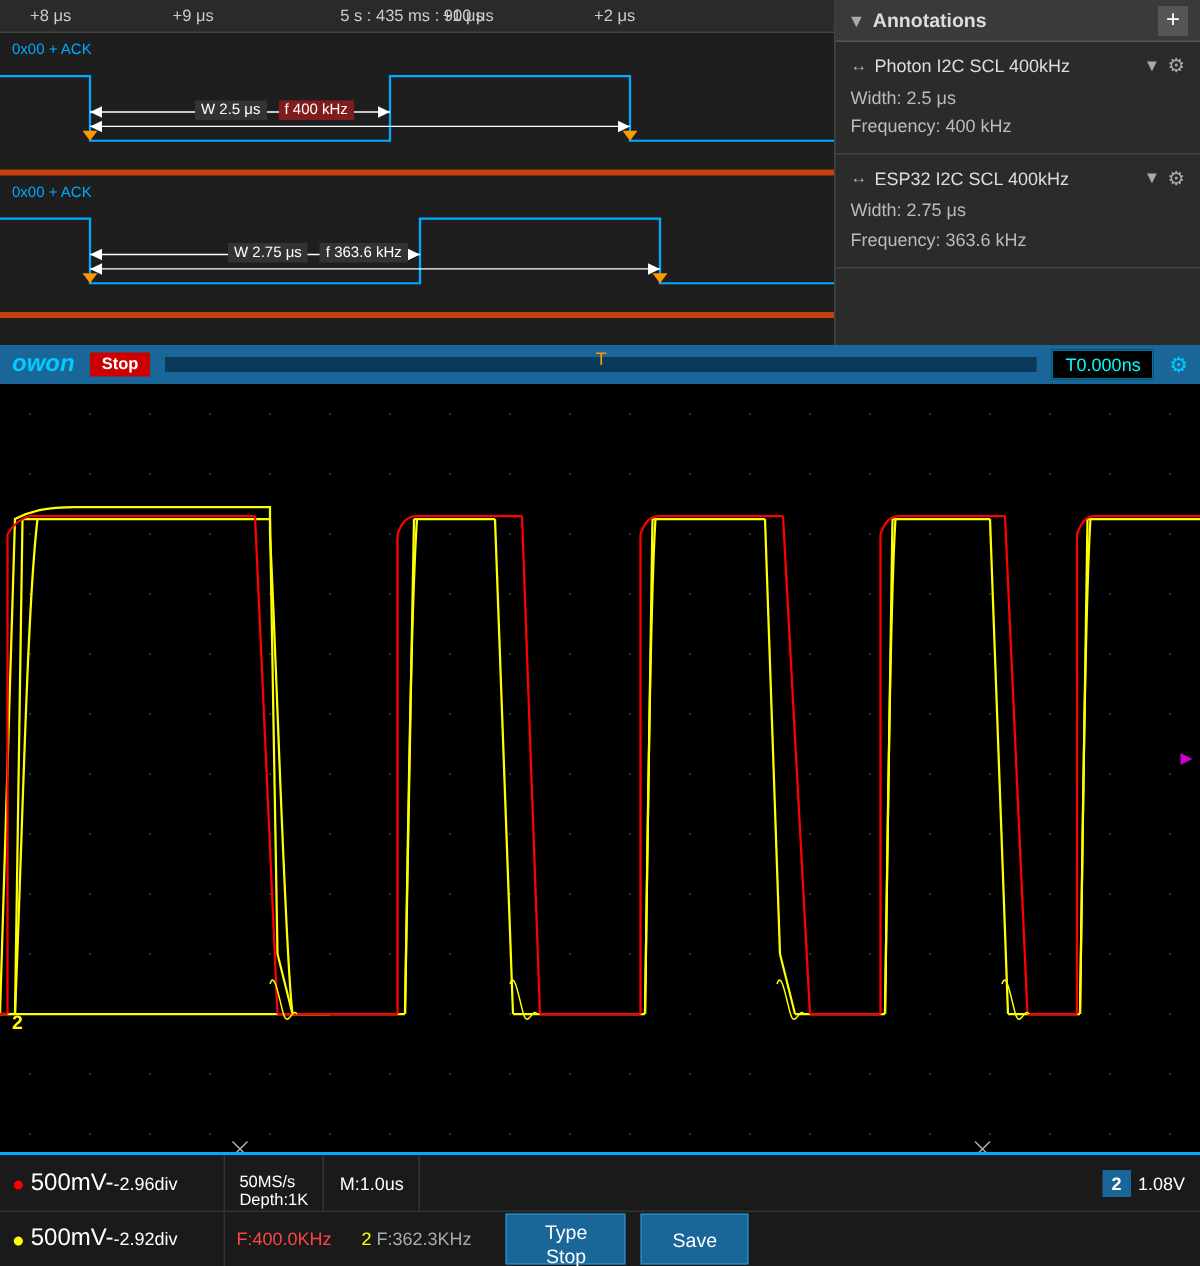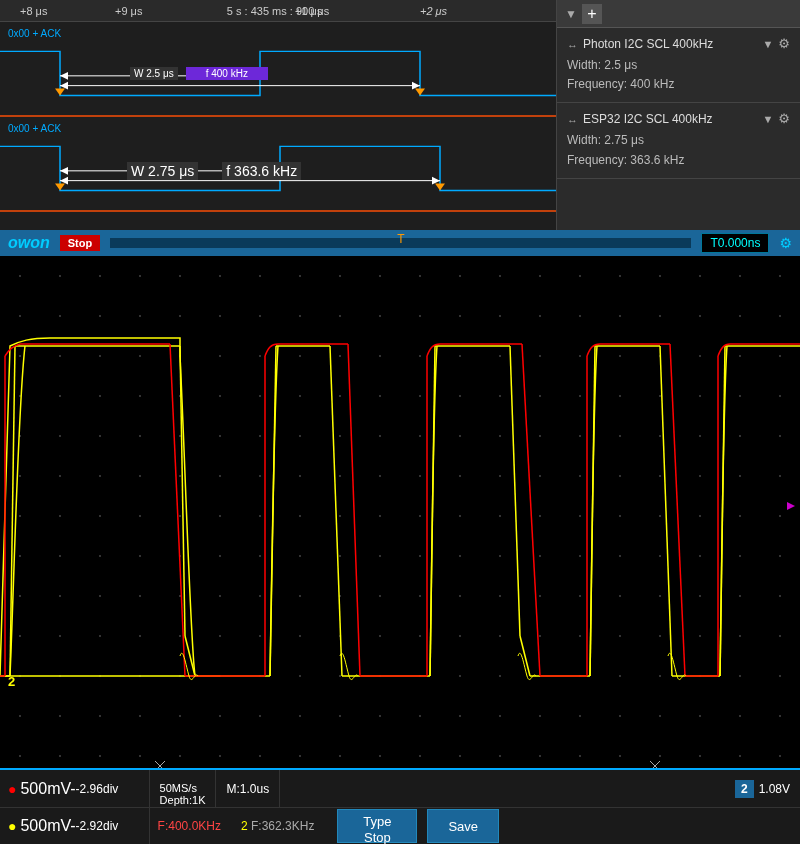--- a/index.html
+++ b/index.html
@@ -35,21 +35,21 @@
 
     .time-label {
       position: absolute;
       font-size: 11px;
       color: #ccc;
     }
 
     .channel-row {
       position: relative;
       height: 50px;
-      border-bottom: 2px solid #c2410c;
+      border-bottom: 4px solid #c2410c;
     }
 
     
     #annotation-panel {
       width: 244px;
       height: 230px;
       background: #2b2b2b;
       border-left: 1px solid #444;
       padding: 0;
     }
@@ -336,41 +336,41 @@
 <body>
 
 <div id="top-panel">
   <div id="logic-area">
 
     <div id="time-header">
       <span style="position:absolute; left:50%; transform:translateX(-50%); font-size:11px; color:#ccc;">5 s : 435 ms : 900 μs</span>
       <span class="time-label" style="left:20px;">+8 μs</span>
       <span class="time-label" style="left:115px;">+9 μs</span>
       <span class="time-label" style="left:295px;">+1 μs</span>
-      <span class="time-label" style="left:420px;font-style:italic;">+2 μs</span>
+      <span class="time-label" style="left:396px;">+2 μs</span>
     </div>
 
     <div class="channel-row" style="height:95px; position:relative;">
       <svg style="position:absolute;top:0;left:0;width:100%;height:100%;" viewBox="0 0 556 95" preserveAspectRatio="none">
 
         <polyline points="0,30 60,30 60,75 260,75 260,30 420,30 420,75 556,75" fill="none" stroke="#00aaff" stroke-width="1.5"></polyline>
 
         <line x1="60" y1="55" x2="260" y2="55" stroke="#ffffff" stroke-width="1"></line>
         <polygon points="60,55 68,51 68,59" fill="#ffffff"></polygon>
         <polygon points="260,55 252,51 252,59" fill="#ffffff"></polygon>
 
         <line x1="60" y1="65" x2="420" y2="65" stroke="#ffffff" stroke-width="1"></line>
         <polygon points="60,65 68,61 68,69" fill="#ffffff"></polygon>
         <polygon points="420,65 412,61 412,69" fill="#ffffff"></polygon>
       </svg>
       <div style="position:absolute;top:5px;left:5px;font-size:10px;color:#00aaff;background:#1e1e1e;padding:1px 3px;">0x00 + ACK</div>
 
       <div style="position:absolute;top:45px;left:130px;font-size:10px;color:#fff;display:flex;gap:8px;">
         <span style="background:#333;padding:1px 4px;">W 2.5 μs</span>
-        <span style="background:#6d28d9;padding:1px 20px;">f 400 kHz</span>
+        <span style="background:#7f1d1d;padding:1px 4px;">f 400 kHz</span>
       </div>
 
       <svg style="position:absolute;top:0;left:0;width:100%;height:100%;" viewBox="0 0 556 95" preserveAspectRatio="none">
         <polygon points="60,75 65,68 55,68" fill="#ff9900"></polygon>
         <polygon points="420,75 425,68 415,68" fill="#ff9900"></polygon>
       </svg>
     </div>
 
     <div class="channel-row" style="height:95px; position:relative;">
       <svg style="position:absolute;top:0;left:0;width:100%;height:100%;" viewBox="0 0 556 95" preserveAspectRatio="none">
@@ -379,35 +379,36 @@
 
         <line x1="60" y1="55" x2="280" y2="55" stroke="#ffffff" stroke-width="1"></line>
         <polygon points="60,55 68,51 68,59" fill="#ffffff"></polygon>
         <polygon points="280,55 272,51 272,59" fill="#ffffff"></polygon>
 
         <line x1="60" y1="65" x2="440" y2="65" stroke="#ffffff" stroke-width="1"></line>
         <polygon points="60,65 68,61 68,69" fill="#ffffff"></polygon>
         <polygon points="440,65 432,61 432,69" fill="#ffffff"></polygon>
       </svg>
       <div style="position:absolute;top:5px;left:5px;font-size:10px;color:#00aaff;background:#1e1e1e;padding:1px 3px;">0x00 + ACK</div>
-      <div style="position:absolute;top:45px;left:127px;font-size:14px;color:#fff;display:flex;gap:24px;">
+      <div style="position:absolute;top:45px;left:152px;font-size:10px;color:#fff;display:flex;gap:8px;">
         <span style="background:#333;padding:1px 4px;">W 2.75 μs</span>
         <span style="background:#333;padding:1px 4px;">f 363.6 kHz</span>
       </div>
 
       <svg style="position:absolute;top:0;left:0;width:100%;height:100%;" viewBox="0 0 556 95" preserveAspectRatio="none">
         <polygon points="60,75 65,68 55,68" fill="#ff9900"></polygon>
         <polygon points="440,75 445,68 435,68" fill="#ff9900"></polygon>
       </svg>
     </div>
   </div>
 
   <div id="annotation-panel">
     <div id="annotation-header">
       <span class="ann-header-arrow">▼</span>
+      <span class="ann-header-title">Annotations</span>
       <button class="ann-add-btn">+</button>
     </div>
 
     <div class="annotation-item">
       <div class="annotation-item-header">
         <span class="ann-arrow">↔</span>
         <span class="ann-name">Photon I2C SCL 400kHz</span>
         <span class="ann-dropdown">▼</span>
         <span class="ann-gear">⚙</span>
       </div>

